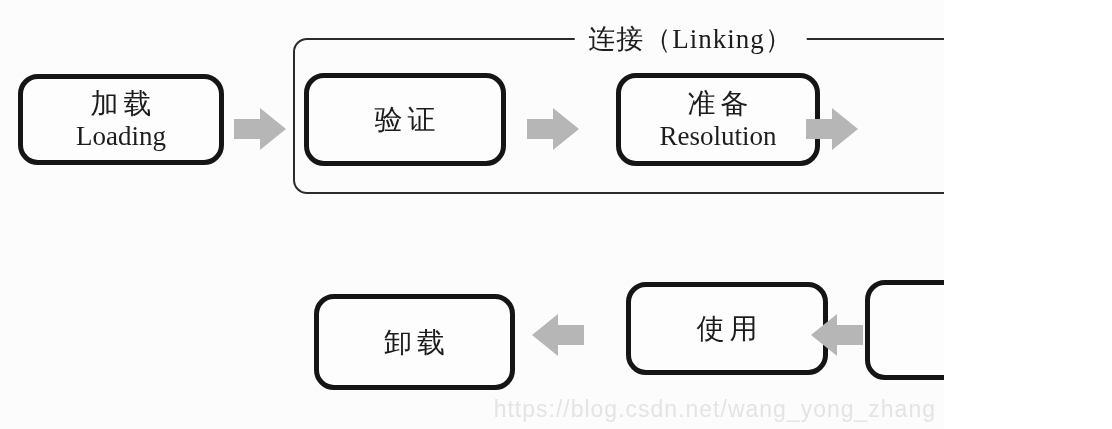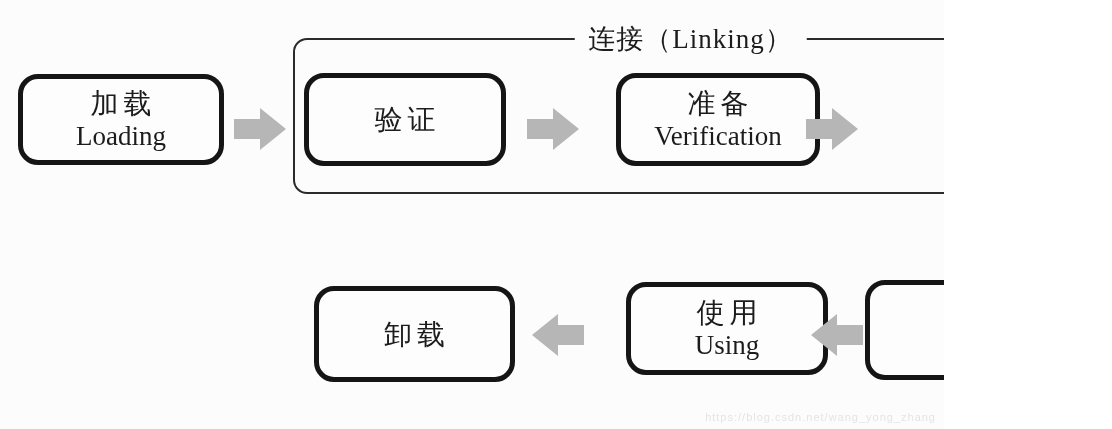--- a/index.html
+++ b/index.html
@@ -68,38 +68,38 @@
   .node .en{
     font-size:27px;
     line-height:32px;
   }
   .n-loading       {left:18px;  top:74px;  width:206px; height:91px;}
   .n-verification  {left:304px; top:73px;  width:202px; height:93px;}
   .n-preparation   {left:616px; top:73px;  width:204px; height:93px;}
   .n-resolution    {left:868px; top:73px;  width:198px; height:93px;}
   .n-initialization{left:865px; top:280px; width:210px; height:100px;}
   .n-using         {left:626px; top:282px; width:202px; height:93px;}
-  .n-unloading     {left:314px; top:286px; width:201px; height:96px;}
+  .n-unloading     {left:314px; top:294px; width:201px; height:96px;}
   
   .arrow{
     position:absolute;
     color:var(--arrow-fill);
   }
   .a1{left:234px; top:106px;}
   .a2{left:527px; top:106px;}
   .a3{left:806px; top:106px;}
   .a-down{left:947px; top:214px;}
   .a4{left:811px; top:312px; transform:scaleX(-1);}
   .a5{left:532px; top:312px; transform:scaleX(-1);}
   
   .watermark{
     position:absolute;
     right:8px; bottom:6px;
     font-family:"Liberation Sans","DejaVu Sans",sans-serif;
-    font-size:11px;
+    font-size:23px;
     color:var(--watermark);
     letter-spacing:1px;
   }
 </style>
 </head>
 <body>
 
 <div class="stage">
 
   <div class="group">
@@ -110,30 +110,29 @@
     <span class="zh">加载</span>
     <span class="en">Loading</span>
   </div>
 
   <div class="node n-verification">
     <span class="zh">验证</span>
   </div>
 
   <div class="node n-preparation">
     <span class="zh">准备</span>
-    <span class="en">Verification</span>
+    <span class="en">Resolution</span>
   </div>
 
 
   <div class="node n-initialization">
   </div>
 
   <div class="node n-using">
     <span class="zh">使用</span>
-    <span class="en">Using</span>
   </div>
 
   <div class="node n-unloading">
     <span class="zh">卸载</span>
   </div>
 
   <svg class="arrow a1" width="52" height="46" viewBox="0 0 52 46">
     <polygon points="0,13 26,13 26,2 52,23 26,44 26,33 0,33" fill="currentColor"></polygon>
   </svg>
 

